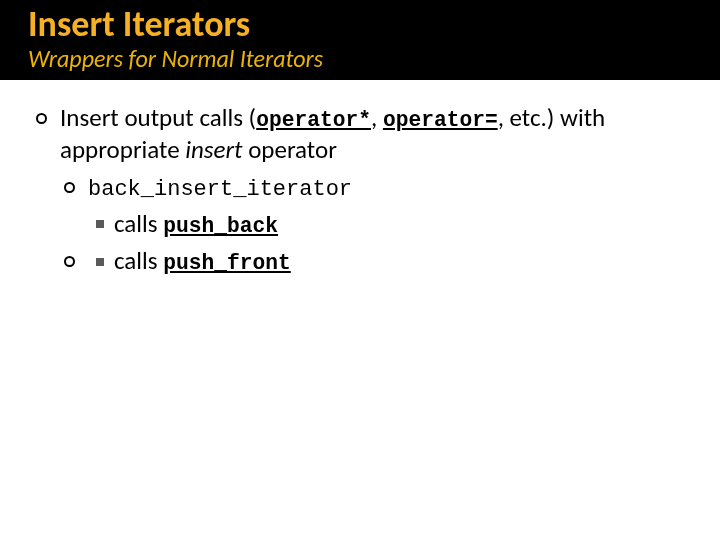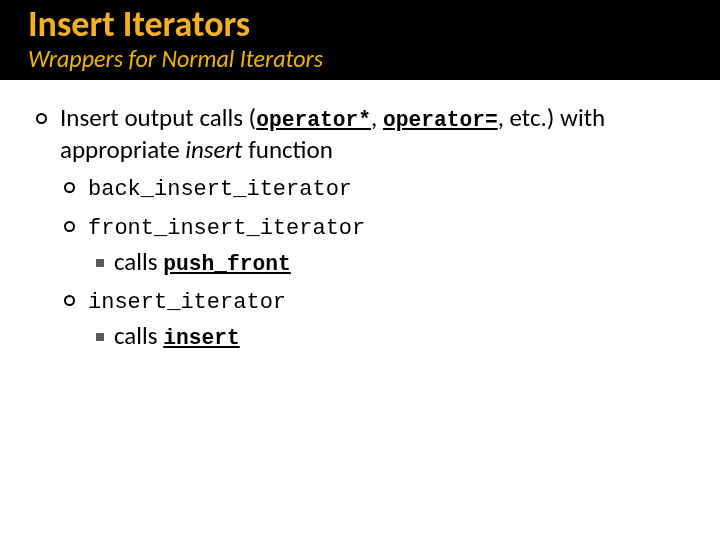--- a/index.html
+++ b/index.html
@@ -113,39 +113,35 @@
 <div class="slide">
 
   <div class="header">
     <h1 class="title">Insert Iterators</h1>
     <div class="subtitle">Wrappers for Normal Iterators</div>
   </div>
 
   <div class="body">
     <ul class="lvl1">
       <li>
-        <span>Insert output calls (</span><span class="mono">operator*</span><span>, </span><span class="mono">operator=</span><span>, etc.) with appropriate </span><i>insert</i><span> function</span>
+        <span>Insert output calls (</span><span class="mono">operator*</span><span>, </span><span class="mono">operator=</span><span>, etc.) with appropriate </span><i>insert</i><span> operator</span>
 
         <ul class="lvl2">
           <li>
             <span class="mono-item">back_insert_iterator</span>
-          </li>
-          <li>
-            <span class="mono-item">front_insert_iterator</span>
             <ul class="lvl3">
               <li>
-                <span>calls </span><span class="mono">push_front</span>
+                <span>calls </span><span class="mono">push_back</span>
               </li>
             </ul>
           </li>
           <li>
-            <span class="mono-item">insert_iterator</span>
             <ul class="lvl3">
               <li>
-                <span>calls </span><span class="mono">insert</span>
+                <span>calls </span><span class="mono">push_front</span>
               </li>
             </ul>
           </li>
         </ul>
       </li>
     </ul>
   </div>
 
 </div>
 

